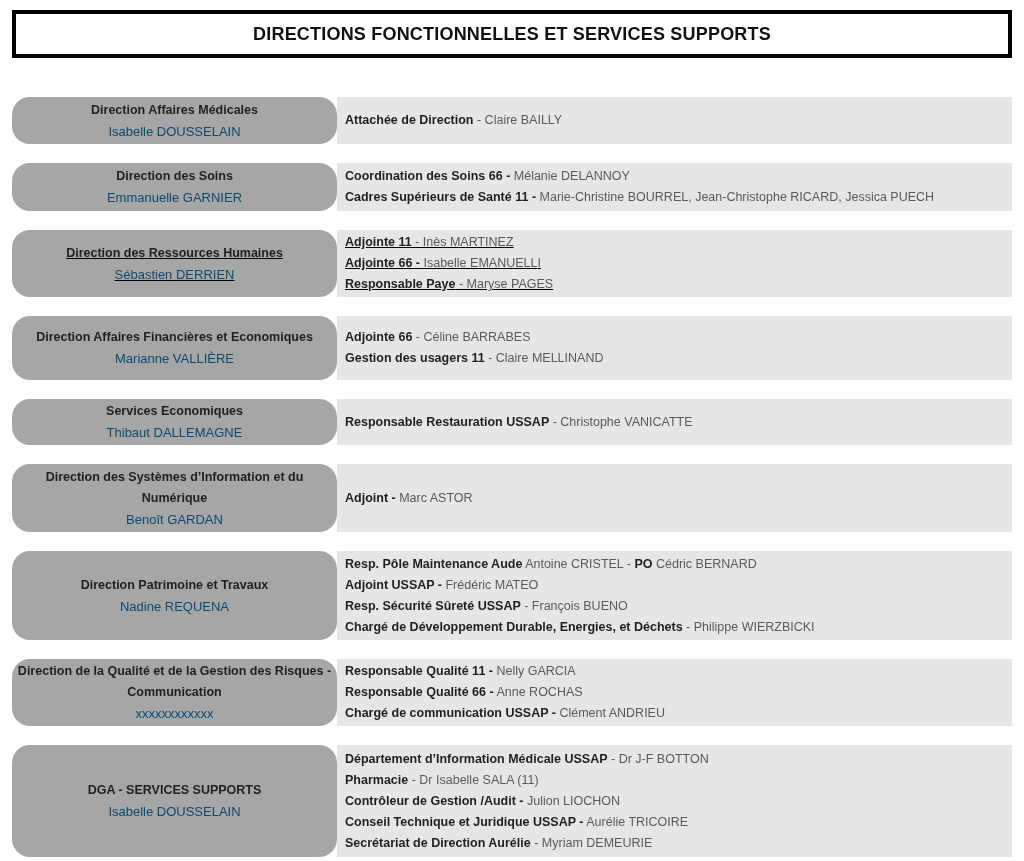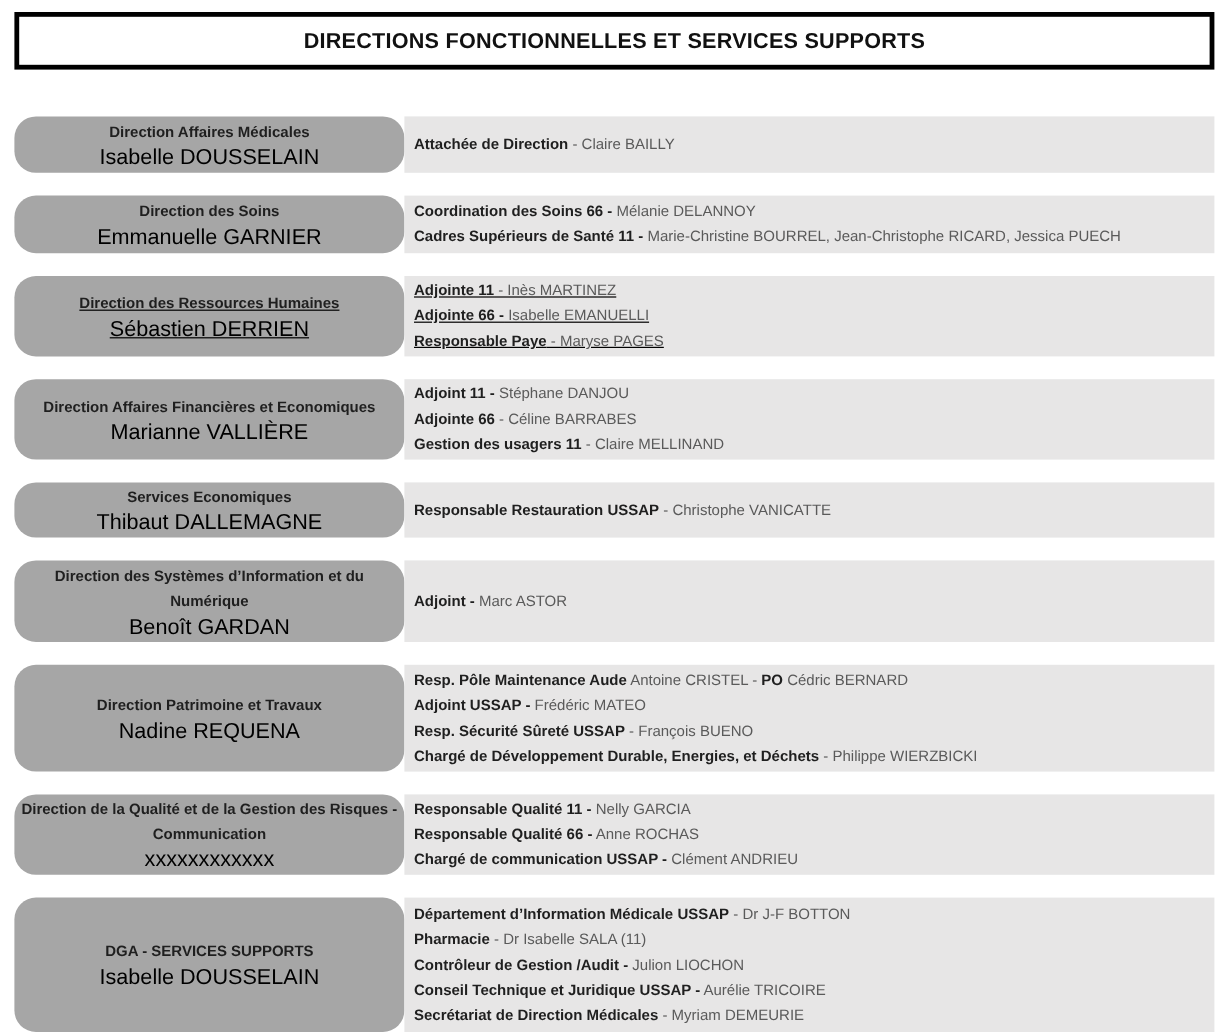--- a/index.html
+++ b/index.html
@@ -56,23 +56,23 @@
     padding:2px 3px;
     border-radius:18px;
   }
   .dir-name{
     font-size:12.5px;
     font-weight:700;
     color:var(--label-text);
     line-height:21px;
   }
   .dir-head{
-    font-size:18px;
+    font-size:13px;
     font-weight:400;
-    color:#000000;
+    color:#0c4a6e;
     line-height:21px;
   }
   .staff-cell{
     flex:1 1 auto;
     background:var(--staff-bg);
     display:flex;
     flex-direction:column;
     justify-content:center;
     padding:2px 6px 2px 8px;
   }
@@ -140,21 +140,20 @@
           <div class="staff-line"><span class="seg-label">Responsable Paye</span><span class="seg-name"> - Maryse PAGES</span></div>
         </div>
   </div>
 
   <div class="row">
     <div class="dir-cell">
       <div class="dir-name">Direction Affaires Financières et Economiques</div>
       <div class="dir-head">Marianne VALLIÈRE</div>
     </div>
     <div class="staff-cell">
-          <div class="staff-line"><span class="seg-label">Adjoint 11 -</span><span class="seg-name"> Stéphane DANJOU</span></div>
           <div class="staff-line"><span class="seg-label">Adjointe 66</span><span class="seg-name"> - Céline BARRABES</span></div>
           <div class="staff-line"><span class="seg-label">Gestion des usagers 11</span><span class="seg-name"> - Claire MELLINAND</span></div>
         </div>
   </div>
 
   <div class="row">
     <div class="dir-cell">
       <div class="dir-name">Services Economiques</div>
       <div class="dir-head">Thibaut DALLEMAGNE</div>
     </div>
@@ -201,17 +200,17 @@
   <div class="row">
     <div class="dir-cell">
       <div class="dir-name">DGA - SERVICES SUPPORTS</div>
       <div class="dir-head">Isabelle DOUSSELAIN</div>
     </div>
     <div class="staff-cell">
           <div class="staff-line"><span class="seg-label">Département d’Information Médicale USSAP</span><span class="seg-name"> - Dr J-F BOTTON</span></div>
           <div class="staff-line"><span class="seg-label">Pharmacie</span><span class="seg-name"> - Dr Isabelle SALA (11)</span></div>
           <div class="staff-line"><span class="seg-label">Contrôleur de Gestion /Audit -</span><span class="seg-name"> Julion LIOCHON</span></div>
           <div class="staff-line"><span class="seg-label">Conseil Technique et Juridique USSAP -</span><span class="seg-name"> Aurélie TRICOIRE</span></div>
-          <div class="staff-line"><span class="seg-label">Secrétariat de Direction Médicales</span><span class="seg-name"> - Myriam DEMEURIE</span></div>
+          <div class="staff-line"><span class="seg-label">Secrétariat de Direction Aurélie</span><span class="seg-name"> - Myriam DEMEURIE</span></div>
         </div>
   </div>
 </div>
 </div>
 
 </body></html>

